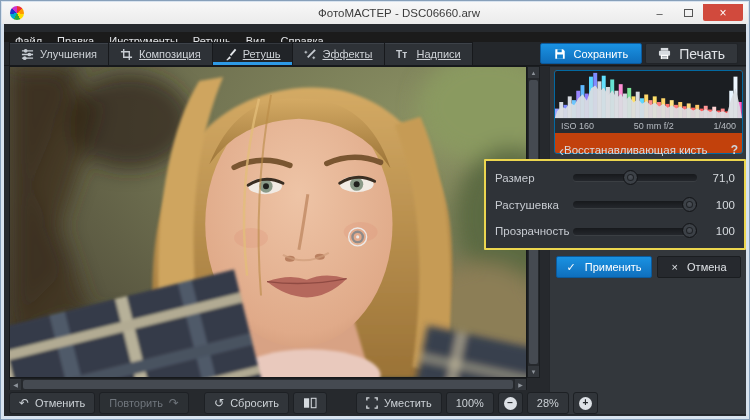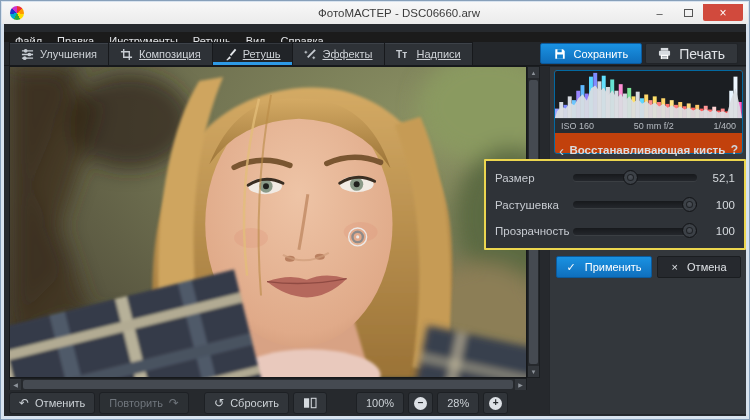--- a/index.html
+++ b/index.html
@@ -59,21 +59,21 @@
   
   .rpanel { position:absolute; left:545px; top:42px; width:199px; bottom:0; background:#33373c; border:1px solid #24272b; }
   .hist-card { position:absolute; left:4px; top:3px; right:4px; height:84px;
     background:#c2410c; border:1px solid #0369a1; border-radius:3px; overflow:hidden; }
   .hist-plot { height:47px; background:#1b1e22; }
   .hist-plot svg { display:block; width:100%; height:100%; }
   .hist-meta { height:15px; display:flex; justify-content:space-between; align-items:center;
     padding:0 6px; background:#282c31; border-top:1px solid #3c4147; font-size:9px; color:#b7bcc2; }
   .panel-head { position:absolute; left:0; right:0; top:72px; height:22px; display:flex; align-items:center; padding:0 9px; }
   .back-btn { font-size:15px; color:#cfd4d9; line-height:1; cursor:pointer; }
-  .panel-title { flex:1; text-align:center; font-size:11.5px; font-weight:bold; color:#d9dce0; }
+  .panel-title { flex:1; text-align:left; font-size:11.5px; font-weight:normal; color:#d9dce0; }
   .help-btn { font-size:12px; font-weight:bold; color:#cfd4d9; cursor:pointer; }
   .apply-row { position:absolute; left:6px; right:6px; top:189px; height:22px; display:flex; gap:5px; }
   .btn-apply { flex:1.15; display:flex; align-items:center; justify-content:center; gap:9px;
     background:linear-gradient(#1a92e2,#0f6fbd); border:1px solid #0b5a9c; border-radius:2px;
     color:#fff; font-size:11px; cursor:pointer; }
   .btn-cancel { flex:1; display:flex; align-items:center; justify-content:center; gap:9px;
     background:#26292e; border:1px solid #1a1d20; border-radius:2px; color:#dfe2e6; font-size:11px; cursor:pointer; }
   .btn-apply .bi, .btn-cancel .bi { font-size:11px; }
 
   
@@ -366,21 +366,21 @@
         </div>
       </div>
     </div>
 
     <div class="callout" style="border-color: rgb(236, 214, 79);">
       <div class="s-row">
         <span class="s-label">Размер</span>
         <span class="s-track">
             <span class="s-handle" style="left: calc(45.5% - 6.825px);"></span>
           </span>
-        <span class="s-value">52,1</span>
+        <span class="s-value">71,0</span>
       </div>
       <div class="s-row">
         <span class="s-label">Растушевка</span>
         <span class="s-track">
             <span class="s-handle" style="left: calc(100% - 15px);"></span>
           </span>
         <span class="s-value">100</span>
       </div>
       <div class="s-row">
         <span class="s-label">Прозрачность</span>
@@ -407,20 +407,26 @@
           <span>Сбросить</span>
         </div>
         <div class="tool-btn">
           <svg width="14" height="12" viewBox="0 0 16 14">
               <rect x="1" y="1.5" width="6" height="11" fill="#d7dbe0"></rect>
               <rect x="9.5" y="1.5" width="5.5" height="11" fill="none" stroke="#d7dbe0" stroke-width="1.2"></rect>
             </svg>
         </div>
       </div>
       <div class="sb-group g-right">
+        <div class="tool-btn">
+          <svg width="12" height="12" viewBox="0 0 14 14">
+              <path d="M1 4V1h3 M10 1h3v3 M13 10v3h-3 M4 13H1v-3" stroke="#d7dbe0" stroke-width="1.6" fill="none"></path>
+            </svg>
+          <span>Уместить</span>
+        </div>
         <div class="tool-btn zoom-chip">
           <span>100%</span>
         </div>
         <div class="tool-btn" style="padding:0 5px">
           <span class="circle-glyph">−</span>
         </div>
         <div class="tool-btn zoom-chip">
           <span>28%</span>
         </div>
         <div class="tool-btn" style="padding:0 5px">

